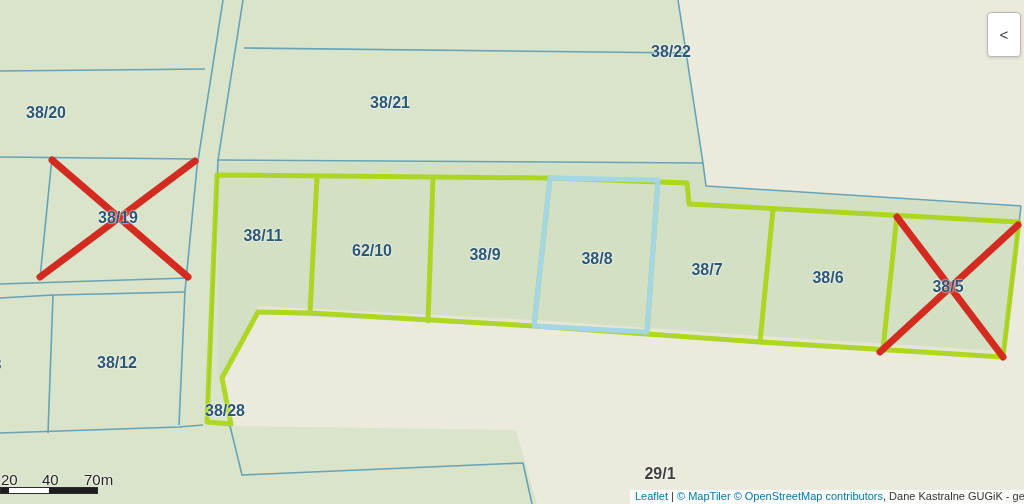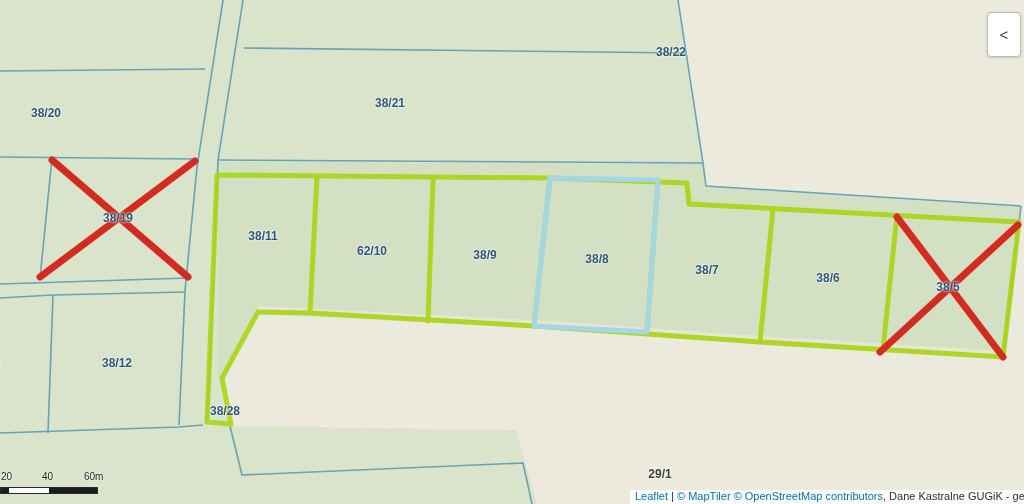--- a/index.html
+++ b/index.html
@@ -5,26 +5,26 @@
   html,body{margin:0;padding:0;background:#fff;}
   .map-root{
     position:relative;width:1024px;height:504px;overflow:hidden;
     background:#eceadd;font-family:"Liberation Sans",sans-serif;
     cursor:grab;
   }
   .map-root svg{position:absolute;left:0;top:0;}
   .labels-layer{position:absolute;left:0;top:0;width:100%;height:100%;pointer-events:none;}
   .parcel-label{
     position:absolute;transform:translate(-50%,-50%);
-    font-size:12px;font-weight:bold;color:#2c5777;white-space:nowrap;
+    font-size:16px;font-weight:bold;color:#2c5777;white-space:nowrap;
     text-shadow:0 0 2px rgba(255,255,255,.9), 0 0 2px rgba(255,255,255,.9);
   }
   
   .scale-control{position:absolute;left:0;bottom:10px;width:120px;}
-  .scale-labels{position:relative;height:14px;font-size:10px;color:#222;
+  .scale-labels{position:relative;height:14px;font-size:15px;color:#222;
     text-shadow:0 0 2px #fff,0 0 2px #fff;text-align:center;}
   .scale-labels span{position:absolute;top:0;}
   .scale-bar{
     position:relative;margin-top:2px;width:96px;height:5px;
     border:1px solid #2b2b2b;background:#fff;box-sizing:content-box;
   }
   .scale-seg{position:absolute;top:0;height:5px;background:#1d1d1d;}
   
   .attribution{
     position:absolute;right:0;bottom:0;height:13px;line-height:13px;
@@ -113,21 +113,21 @@
       <div class="parcel-label" style="left: 117px; top: 363px;">38/12</div>
       <div class="parcel-label" style="left: 193px; top: 411px; margin-left: 32px;">38/28</div>
       <div class="parcel-label" style="left: 660px; top: 474px; color: #404040;">29/1</div>
       <div class="parcel-label" style="left: -3px; top: 365px;">8</div>
     </div>
 
   <div class="scale-control">
     <div class="scale-labels" id="scale-labels">
         <span style="left: 1px;">20</span>
         <span style="left: 42px;">40</span>
-        <span style="left: 84px;">60m</span>
+        <span style="left: 84px;">70m</span>
       </div>
     <div class="scale-bar">
       <div class="scale-seg" style="left:0;width:8px;"></div>
       <div class="scale-seg" style="left:48px;width:48px;"></div>
     </div>
   </div>
 
   <div class="attribution"><a href="#">Leaflet</a><span> | </span><a href="#">© MapTiler </a><a href="#">© OpenStreetMap contributors</a><span>, Dane Kastralne GUGiK - geoportal.gov.pl (20</span></div>
 
   <button class="panel-toggle">

